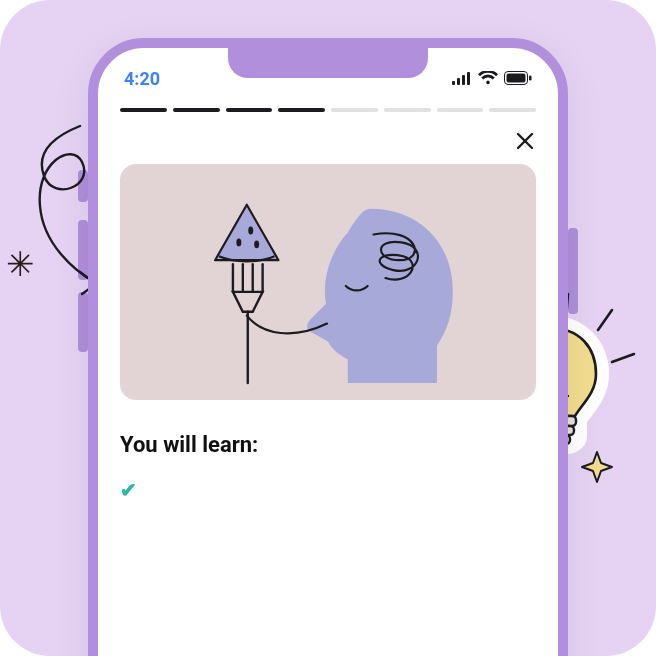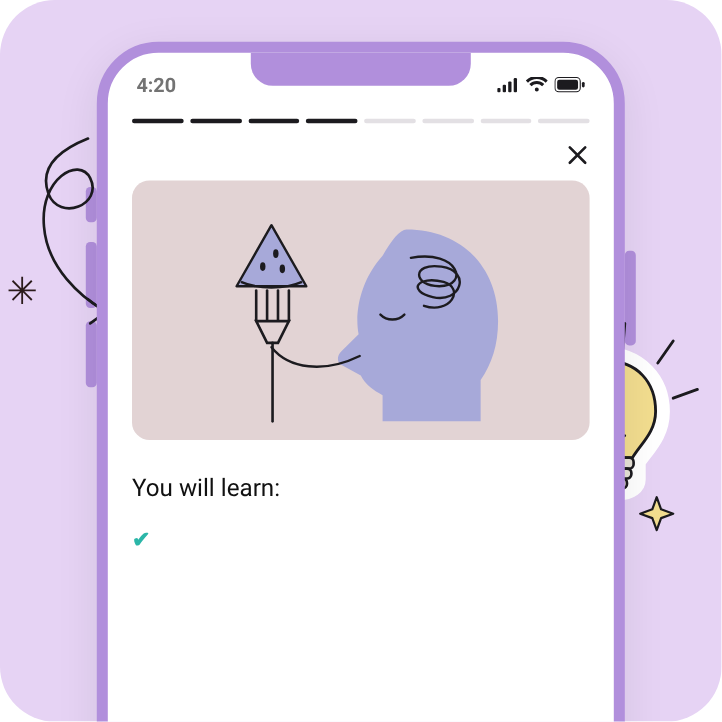--- a/index.html
+++ b/index.html
@@ -16,35 +16,35 @@
   .sb2{left:78px;top:220px;width:10px;height:60px;}
   .sb3{left:78px;top:292px;width:10px;height:60px;}
   .sb4{left:568px;top:228px;width:10px;height:86px;}
   .notch{
     position:absolute;top:0;left:50%;transform:translateX(-50%);
     width:200px;height:30px;background:#b18fdc;border-radius:0 0 20px 20px;
   }
   .statusbar{
     position:absolute;top:0;left:0;right:0;height:44px;display:flex;
     justify-content:space-between;align-items:center;padding:16px 26px 0 26px;
-    font-size:18px;font-weight:700;color:#737373;
+    font-size:18px;font-weight:700;color:#3b82f6;
   }
   .status-right{display:flex;align-items:center;gap:6px;}
   .content{position:absolute;top:54px;left:0;right:0;padding:0 22px;}
   .progress{display:flex;gap:6px;margin-top:6px;}
   .seg{height:4px;flex:1;border-radius:3px;background:#e3e0e4;}
   .seg.fill{background:#1c1b1f;}
   .close-row{display:flex;justify-content:flex-end;margin-top:18px;}
   .close-icon{width:22px;height:22px;}
   .hero{
     margin-top:12px;width:100%;height:236px;background:#e2d3d4;border-radius:16px;
     display:flex;align-items:center;justify-content:center;position:relative;overflow:hidden;
   }
   .learn{margin-top:32px;}
-  .learn-title{font-size:22px;font-weight:400;color:#111;}
+  .learn-title{font-size:22px;font-weight:700;color:#111;}
   .learn-item{display:flex;gap:12px;margin-top:16px;font-size:20px;color:#222;line-height:1.5;}
   .check{color:#2bb6a8;font-weight:900;flex:0 0 auto;margin-top:2px;}
   
   .arrow-deco{position:absolute;left:10px;top:120px;width:110px;height:180px;}
   .asterisk{position:absolute;left:6px;top:244px;font-size:34px;color:#2b1b1b;}
   .bulb-wrap{position:absolute;left:470px;top:290px;width:170px;height:180px;}
   .sparkle{position:absolute;left:580px;top:450px;}
 </style>
 </head>
 <body>

